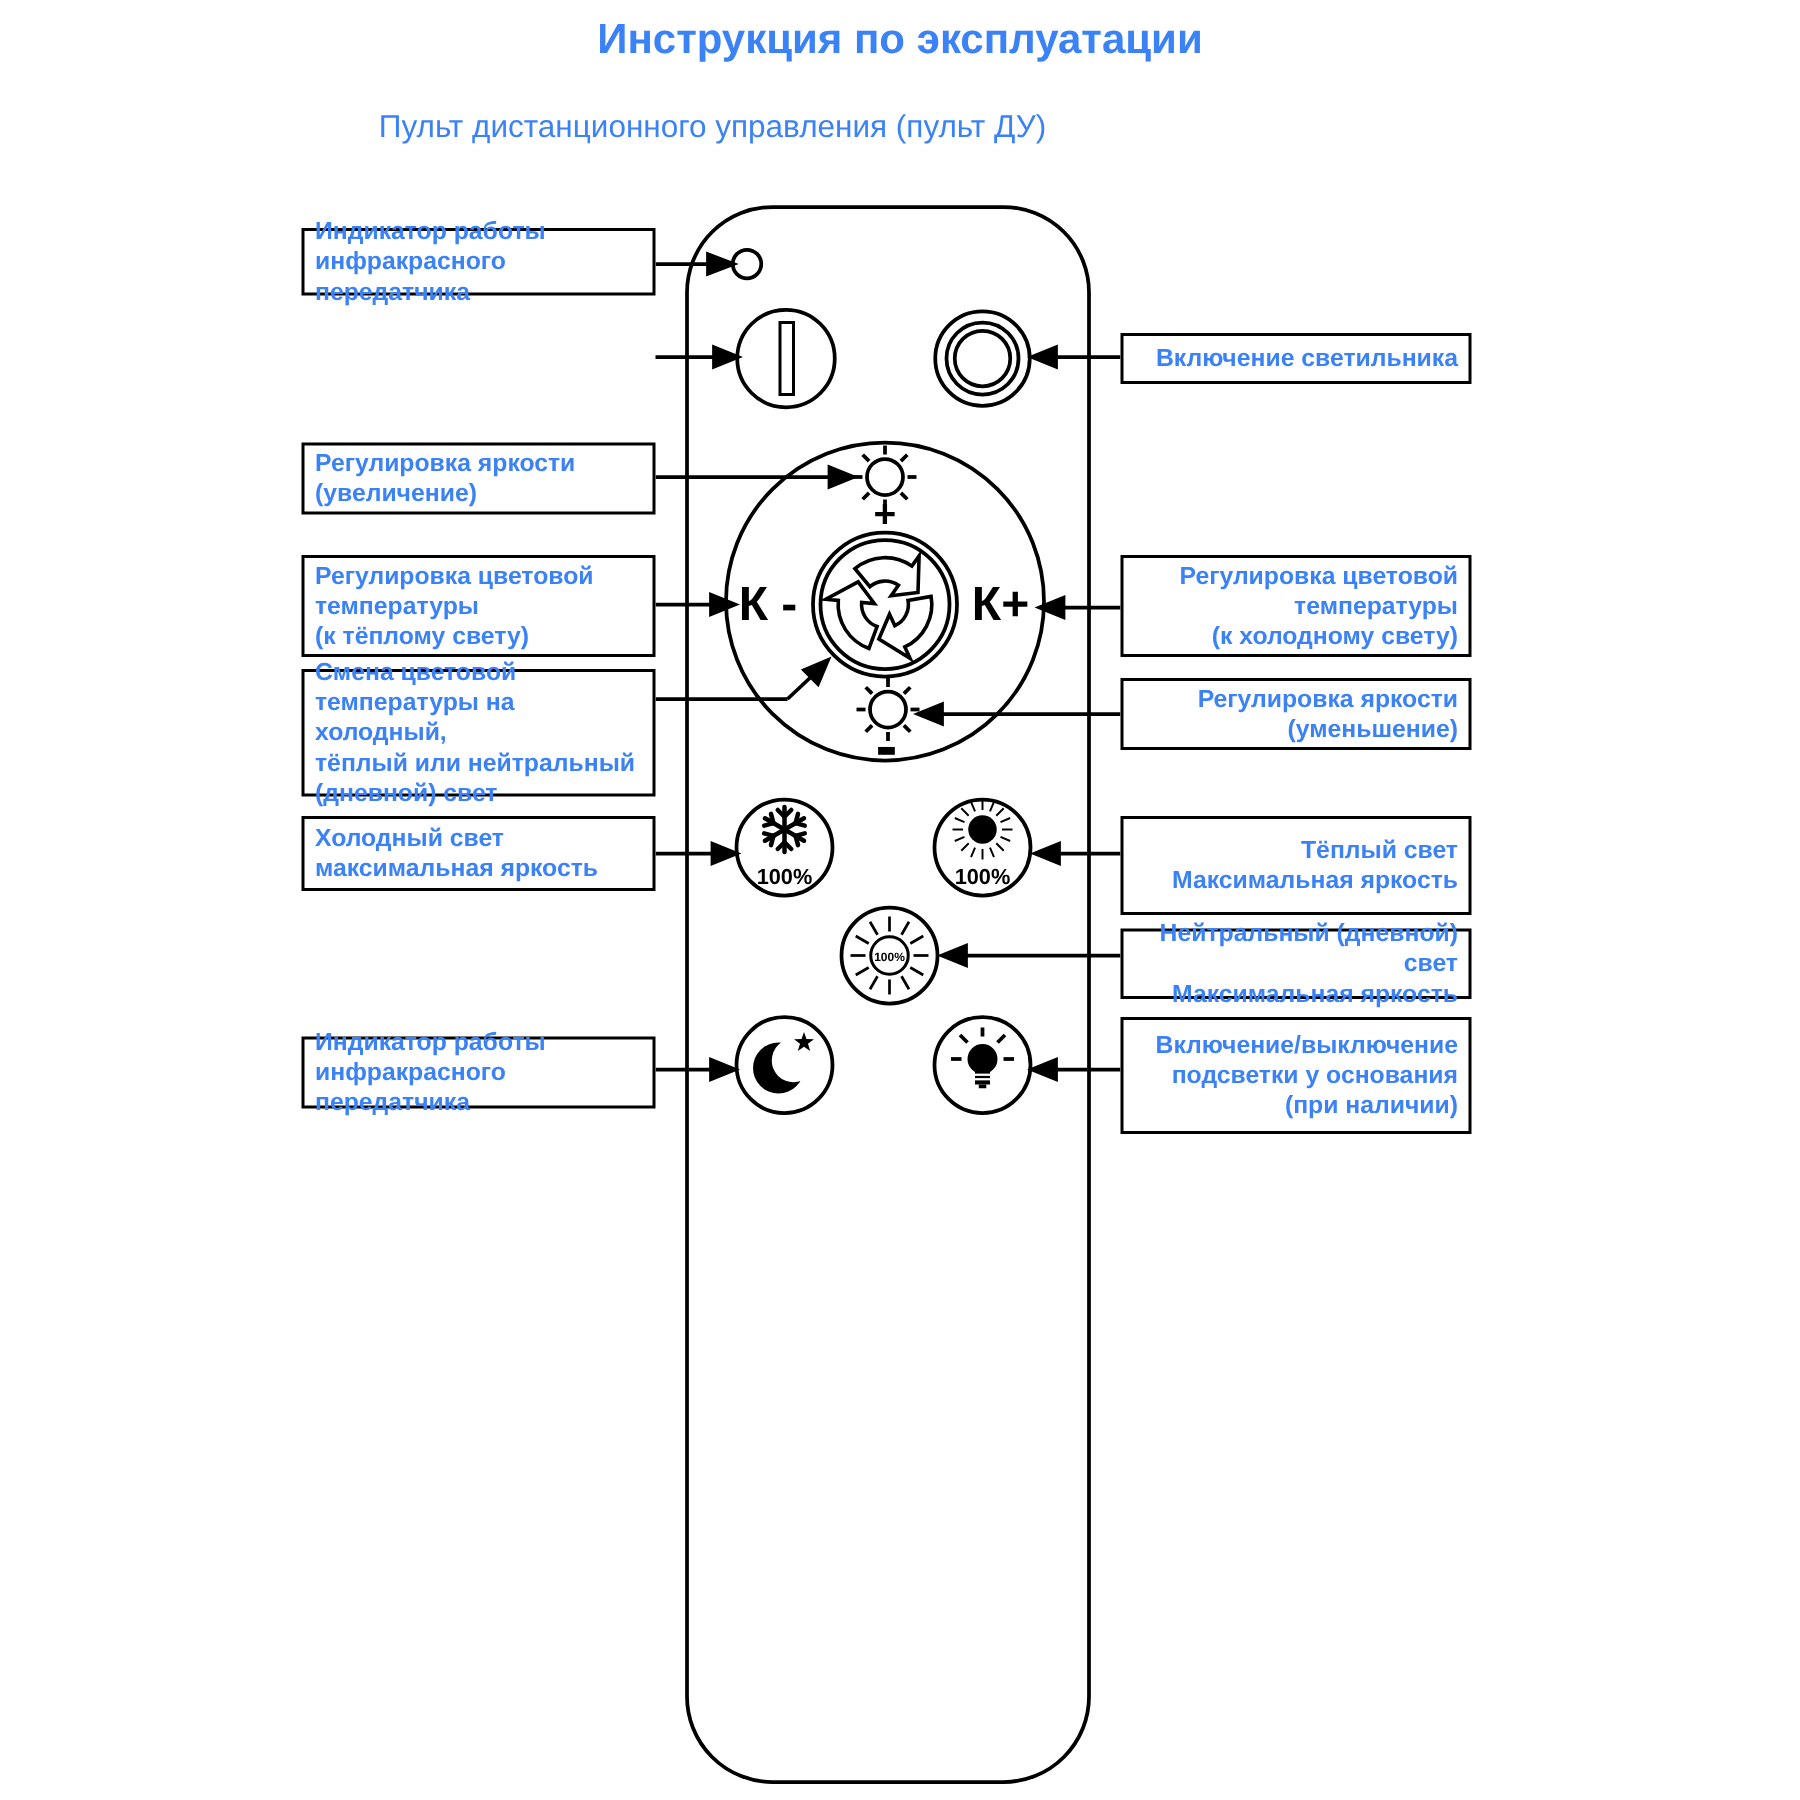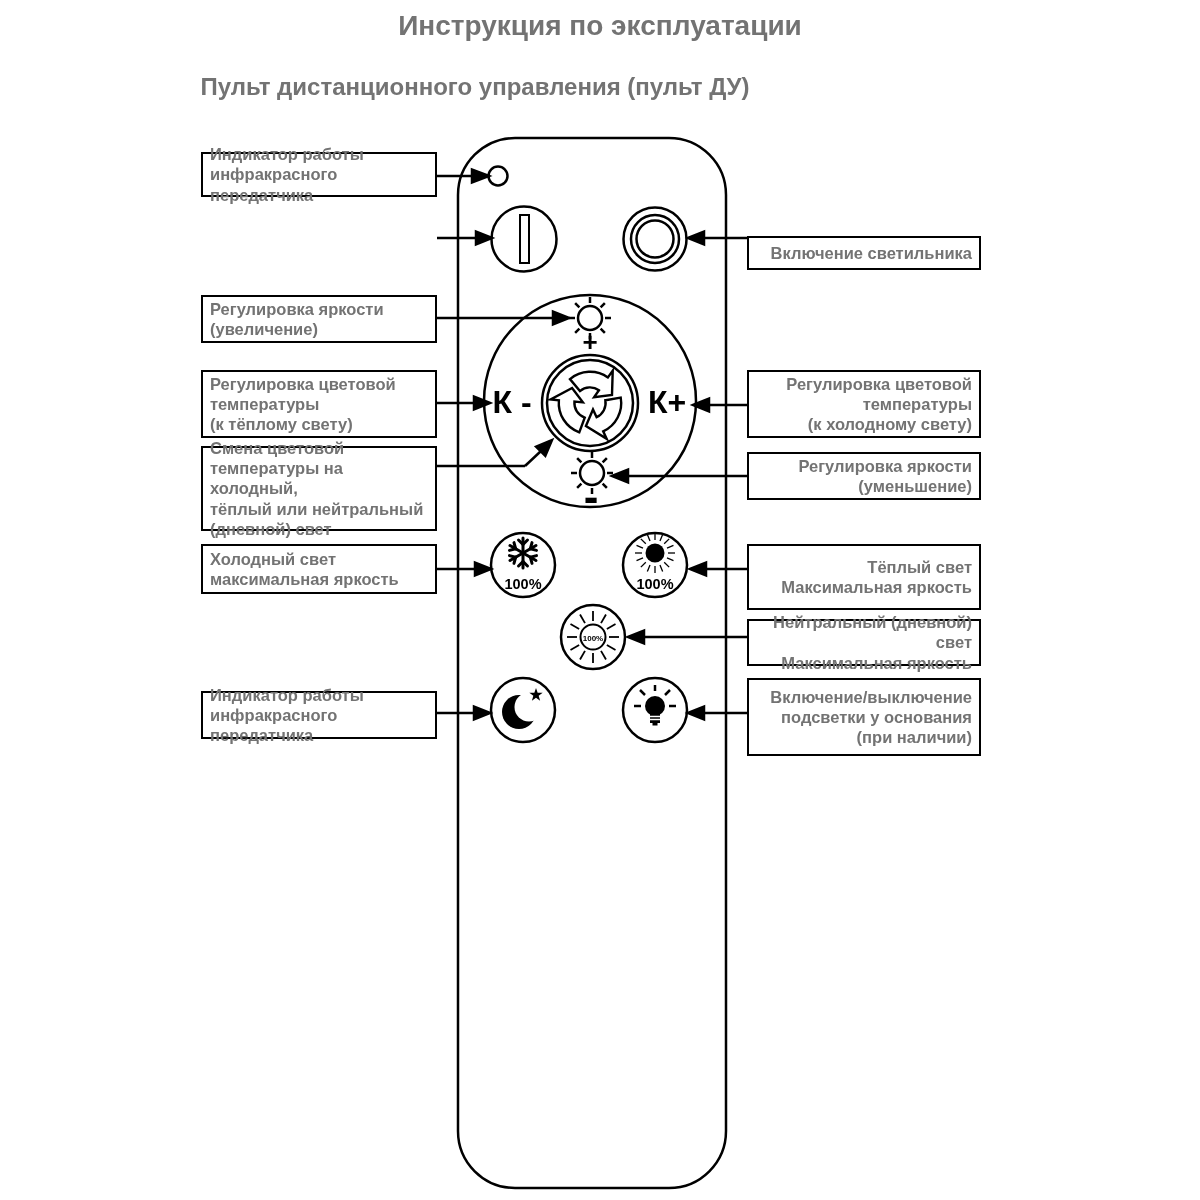--- a/index.html
+++ b/index.html
@@ -1,21 +1,21 @@
 <!DOCTYPE html>
 <html><head>
 <meta charset="utf-8">
 <style>
   html,body{margin:0;padding:0;background:#fff;}
   .canvas{position:relative;width:1200px;height:1200px;background:#fff;
-          font-family:"Liberation Sans",sans-serif;color:#737373;overflow:hidden;}
+          font-family:"Liberation Sans",sans-serif;color:#3b82f6;overflow:hidden;}
   .title{position:absolute;top:10px;left:0;width:1200px;text-align:center;
          font-size:28px;font-weight:bold;}
   .subtitle{position:absolute;top:73px;left:0;width:950px;text-align:center;
-            font-size:24px;font-weight:bold;}
+            font-size:21px;font-weight:normal;}
   svg.diagram{position:absolute;left:0;top:0;}
   .lbox{position:absolute;left:201px;width:236px;border:2.5px solid #000;
         box-sizing:border-box;display:flex;align-items:center;
         padding:15px 7px;font-weight:bold;font-size:16.5px;line-height:1.22;
         background:#fff;}
   .lbox span{white-space:pre-line;}
   .lbox.right{left:747px;width:234px;justify-content:flex-end;text-align:right;}
   svg text{font-family:"Liberation Sans",sans-serif;font-weight:bold;fill:#000;}
 </style>
 </head>
@@ -275,21 +275,21 @@
     <span>Смена цветовой
 температуры на холодный,
 тёплый или нейтральный
 (дневной) свет</span>
     </div>
   <div class="lbox" style="top:691px;height:48px">
     <span>Индикатор работы
 инфракрасного передатчика</span>
     </div>
 
-  <div class="lbox right" style="top:236px;height:18px">
+  <div class="lbox right" style="top:222px;height:18px">
     <span>Включение светильника</span>
     </div>
   <div class="lbox right" style="top:370px;height:68px">
     <span>Регулировка цветовой
 температуры
 (к холодному свету)</span>
     </div>
   <div class="lbox right" style="top:452px;height:48px">
     <span>Регулировка яркости
 (уменьшение)</span>

